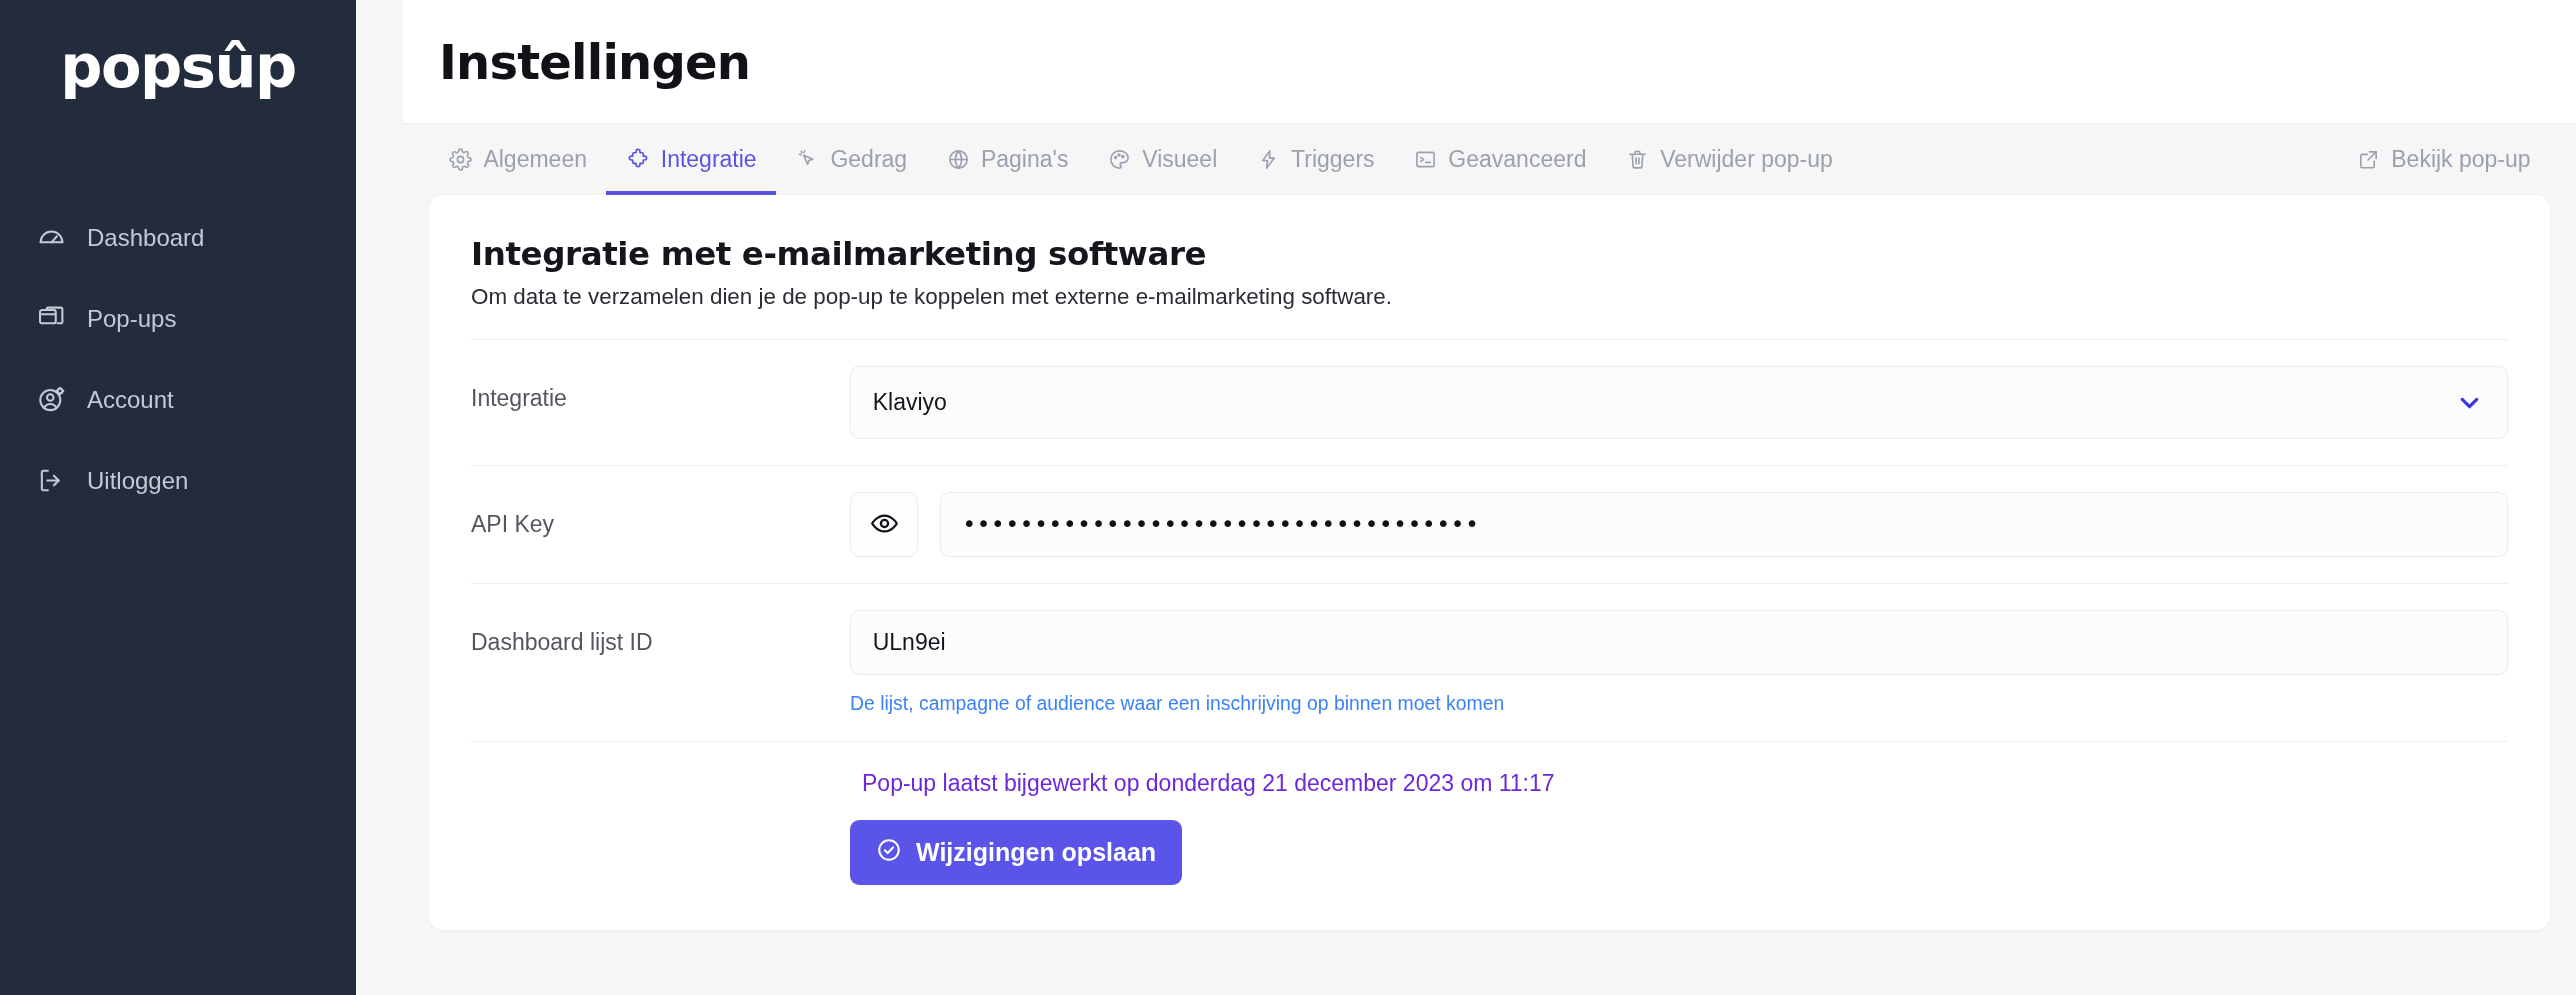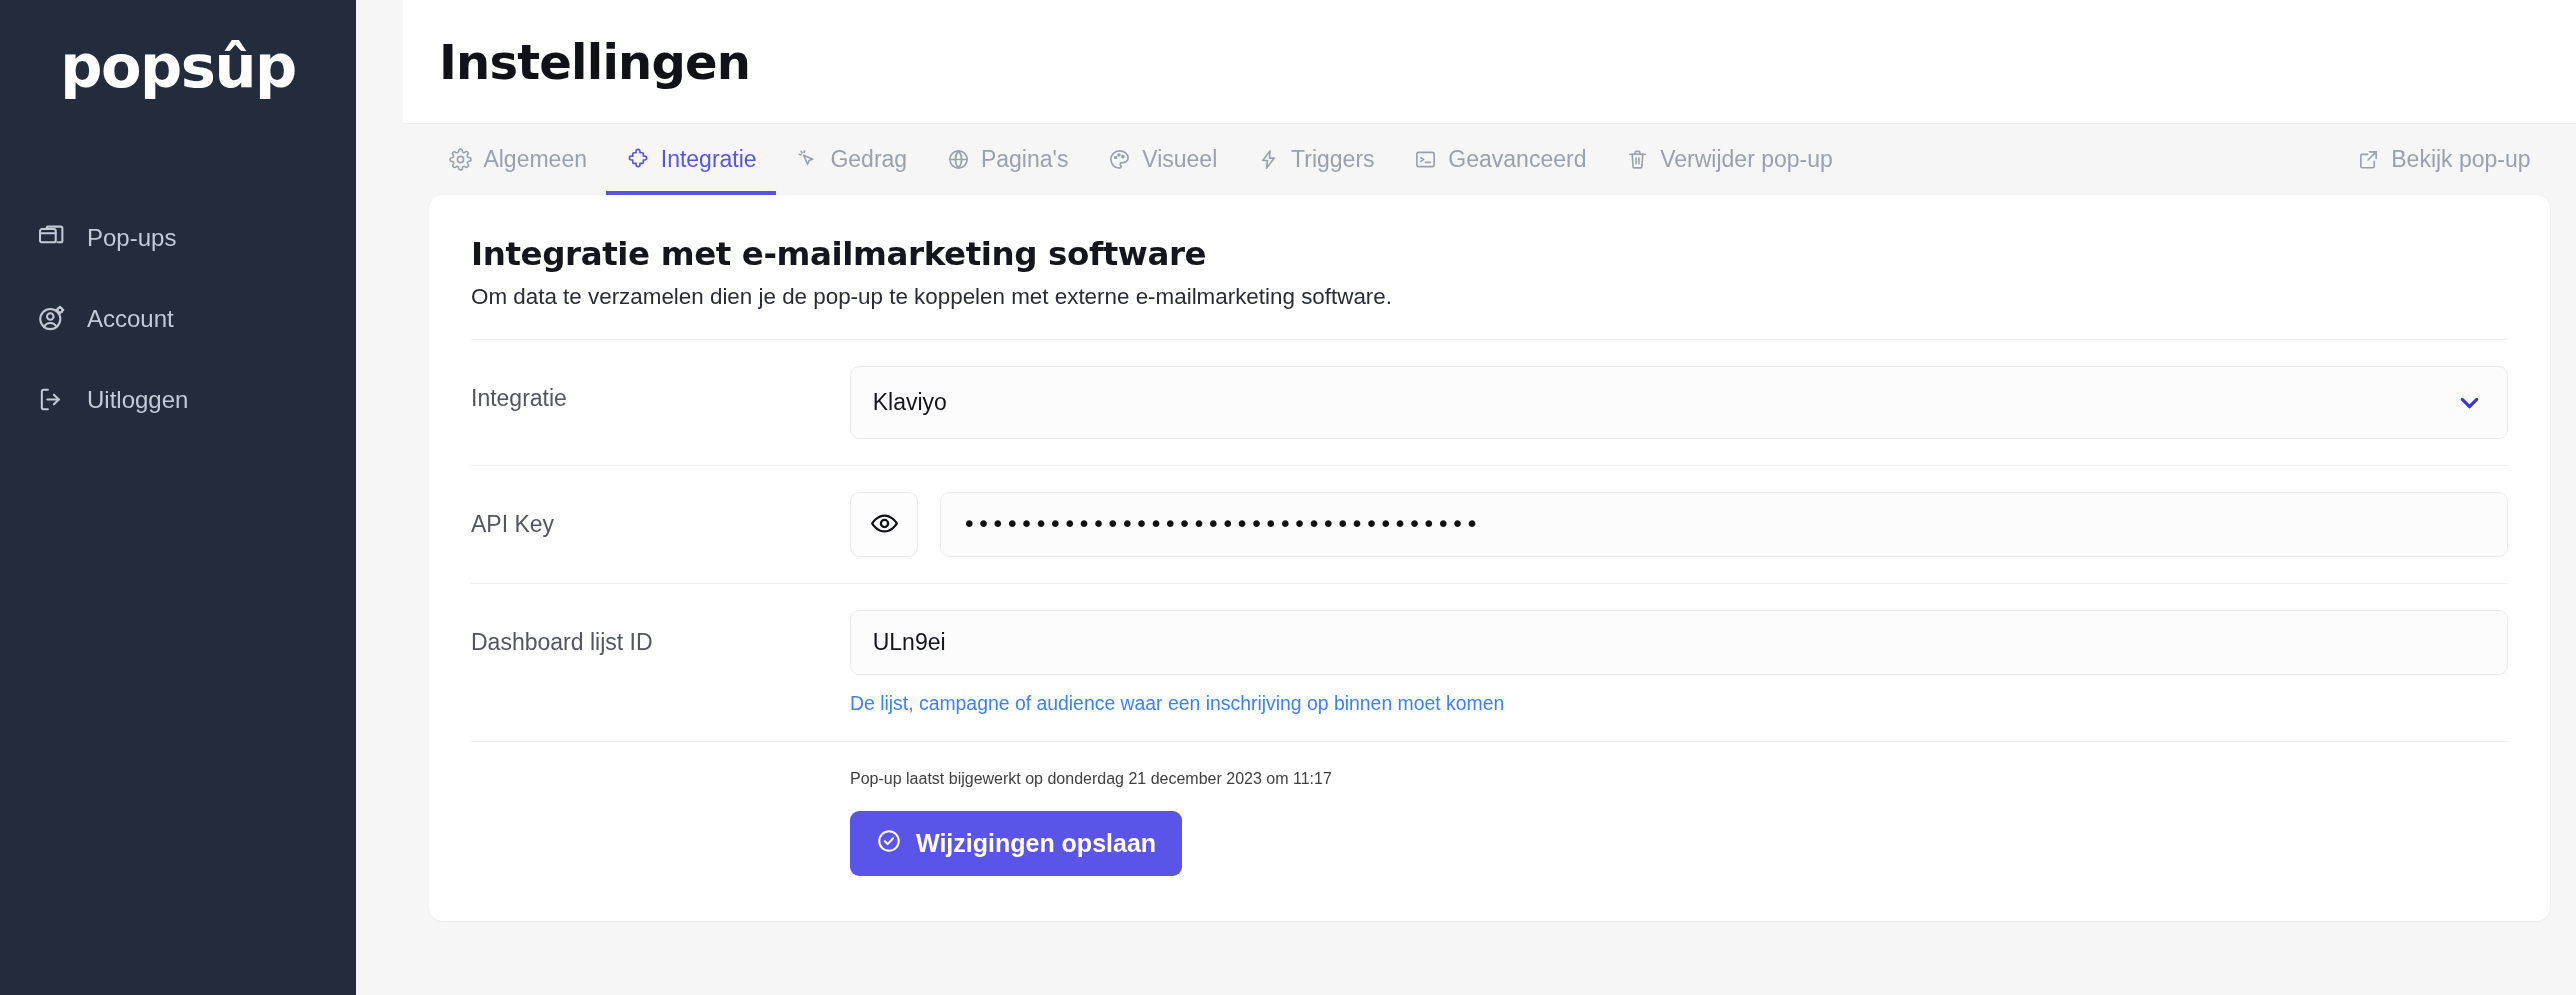--- a/index.html
+++ b/index.html
@@ -183,21 +183,21 @@
     font-family: "DejaVu Sans", sans-serif;
   }
 
   .hint {
     margin-top: 17px;
     font-size: 19.4px;
     color: #3b82f6;
   }
 
   .footer { padding-top: 28px; display: flex; flex-direction: column; align-items: flex-start; }
-  .updated { font-size: 16px; color: #404040; margin-left: 0; }
+  .updated { font-size: 23px; color: #6d28d9; margin-left: 12px; }
   .save-btn {
     margin-top: 23px;
     display: inline-flex;
     align-items: center;
     gap: 14px;
     background: #5a55e8;
     color: #ffffff;
     border: none;
     border-radius: 9.3px;
     height: 65px;
@@ -213,20 +213,30 @@
 </head>
 <body>
 
 <div class="app">
 
   <aside class="sidebar">
     <div class="brand">popsûp</div>
 
     <nav class="nav">
 
+      <a class="nav-item">
+        <span class="nav-icon">
+          <svg viewBox="0 0 24 24" fill="none" stroke="#c3cad6" stroke-width="1.7" stroke-linecap="round" stroke-linejoin="round">
+            <path d="M3 16a9 9 0 0 1 18 0"></path>
+              <path d="M3 16h18"></path>
+              <path d="M12 16l4.5-5"></path>
+          </svg>
+        </span>
+        <span>Dashboard</span>
+      </a>
 
       <a class="nav-item">
         <span class="nav-icon">
           <svg viewBox="0 0 24 24" fill="none" stroke="#c3cad6" stroke-width="1.7" stroke-linecap="round" stroke-linejoin="round">
             <rect x="2.5" y="5" width="13" height="11" rx="1.6"></rect>
               <path d="M2.5 8.5h13"></path>
             <path d="M8 5V4.2A1.2 1.2 0 0 1 9.2 3h10.6A1.2 1.2 0 0 1 21 4.2v10.6A1.2 1.2 0 0 1 19.8 16H17"></path>
           </svg>
         </span>
         <span>Pop-ups</span>

